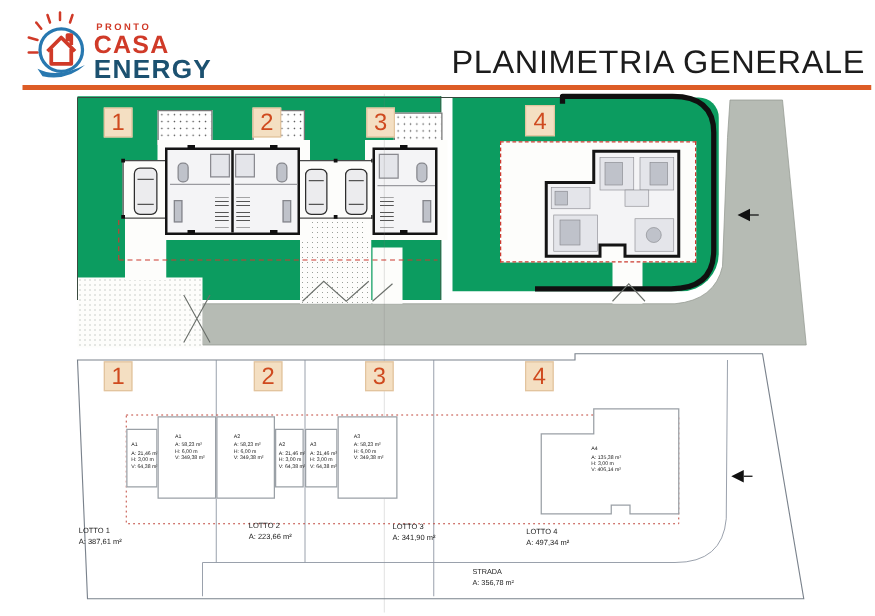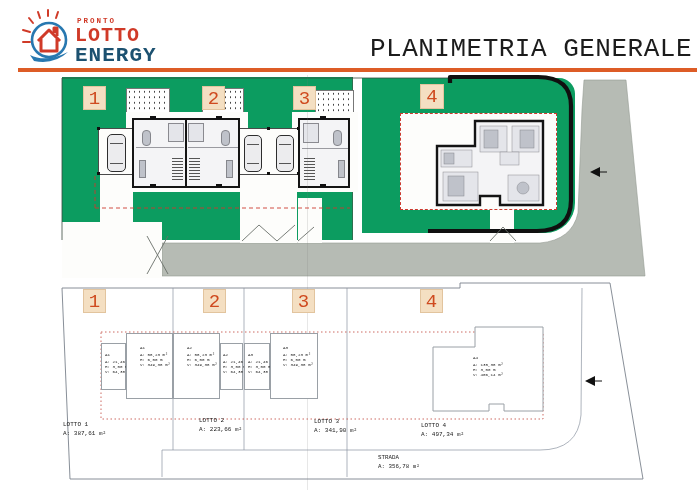--- a/index.html
+++ b/index.html
@@ -1,17 +1,17 @@
 <!DOCTYPE html>
 <html style="--green: #0c9c60; --road_gray: #b6bbb4; --accent_orange: #dd5c26; --badge_bg: #f4dfc2; --badge_text: #cf4a1f; --logo_red: #d03a28; --logo_blue: #1c5170; --dashed_red: #cc3b30;"><head>
 <meta charset="utf-8">
 <style>
   html,body{margin:0;padding:0;background:#ffffff;}
   #stage{position:relative;width:700px;height:493px;background:#fff;overflow:hidden;
-         font-family:Liberation Mono, monospace;}
+         font-family:Liberation Sans, sans-serif;}
   .abs{position:absolute;}
   
   .logo-text-pronto{font-size:7.5px;font-weight:bold;letter-spacing:2px;color:var(--logo_red);}
   .logo-text-casa{font-size:20px;font-weight:bold;letter-spacing:1px;color:var(--logo_red);line-height:18px;}
   .logo-text-energy{font-size:21px;font-weight:bold;letter-spacing:1px;color:var(--logo_blue);line-height:19px;}
   .page-title{font-size:26px;color:#1c1c1c;letter-spacing:.5px;white-space:nowrap;margin-left:37px;}
   .orange-rule{background:var(--accent_orange);height:3.5px;}
   
   .green{background:var(--green);}
   .whitecut{background:#fdfdfb;}
@@ -60,21 +60,21 @@
       <circle cx="29" cy="32" r="17" fill="none" stroke="#2878b0" stroke-width="2.6"></circle>
       <g stroke="#d03a28" stroke-width="3" fill="none" stroke-linejoin="round">
         <path d="M18,33 L29,22 L40,33"></path>
         <path d="M21,31 L21,43 L37,43 L37,31"></path>
         <path d="M34,25 L34,20 L37,20 L37,28"></path>
       </g>
       <path d="M10,47 Q26,55 48,44 Q34,57 14,53 Z" fill="#2878b0"></path>
     </svg>
   </div>
   <div class="abs logo-text-pronto" style="left:77px;top:17px;">PRONTO</div>
-  <div class="abs logo-text-casa" style="left:75px;top:27px;">LOTTO</div>
+  <div class="abs logo-text-casa" style="left:75px;top:27px;">CASA</div>
   <div class="abs logo-text-energy" style="left:75px;top:46px;">ENERGY</div>
   <div class="abs page-title" style="right:8px;top:34px;">PLANIMETRIA GENERALE</div>
   <div class="abs orange-rule" style="left:18px;top:68px;width:679px;"></div>
 
   <svg width="700" height="493">
     <path d="M584,80 L626,80 L645,276 L162,276 L162,243 L540,243 Q572,240 578,213 L582,110 Z" fill="#b6bbb4" stroke="#949a92" stroke-width="0.6"></path>
   </svg>
 
   <div class="abs green" style="left:62px;top:77px;width:290px;height:163px;border-right:1px solid #2e6f4f;"></div>
   <div class="abs green" style="left:362px;top:78px;width:213px;height:155px;border-radius:0 16px 30px 0;"></div>

